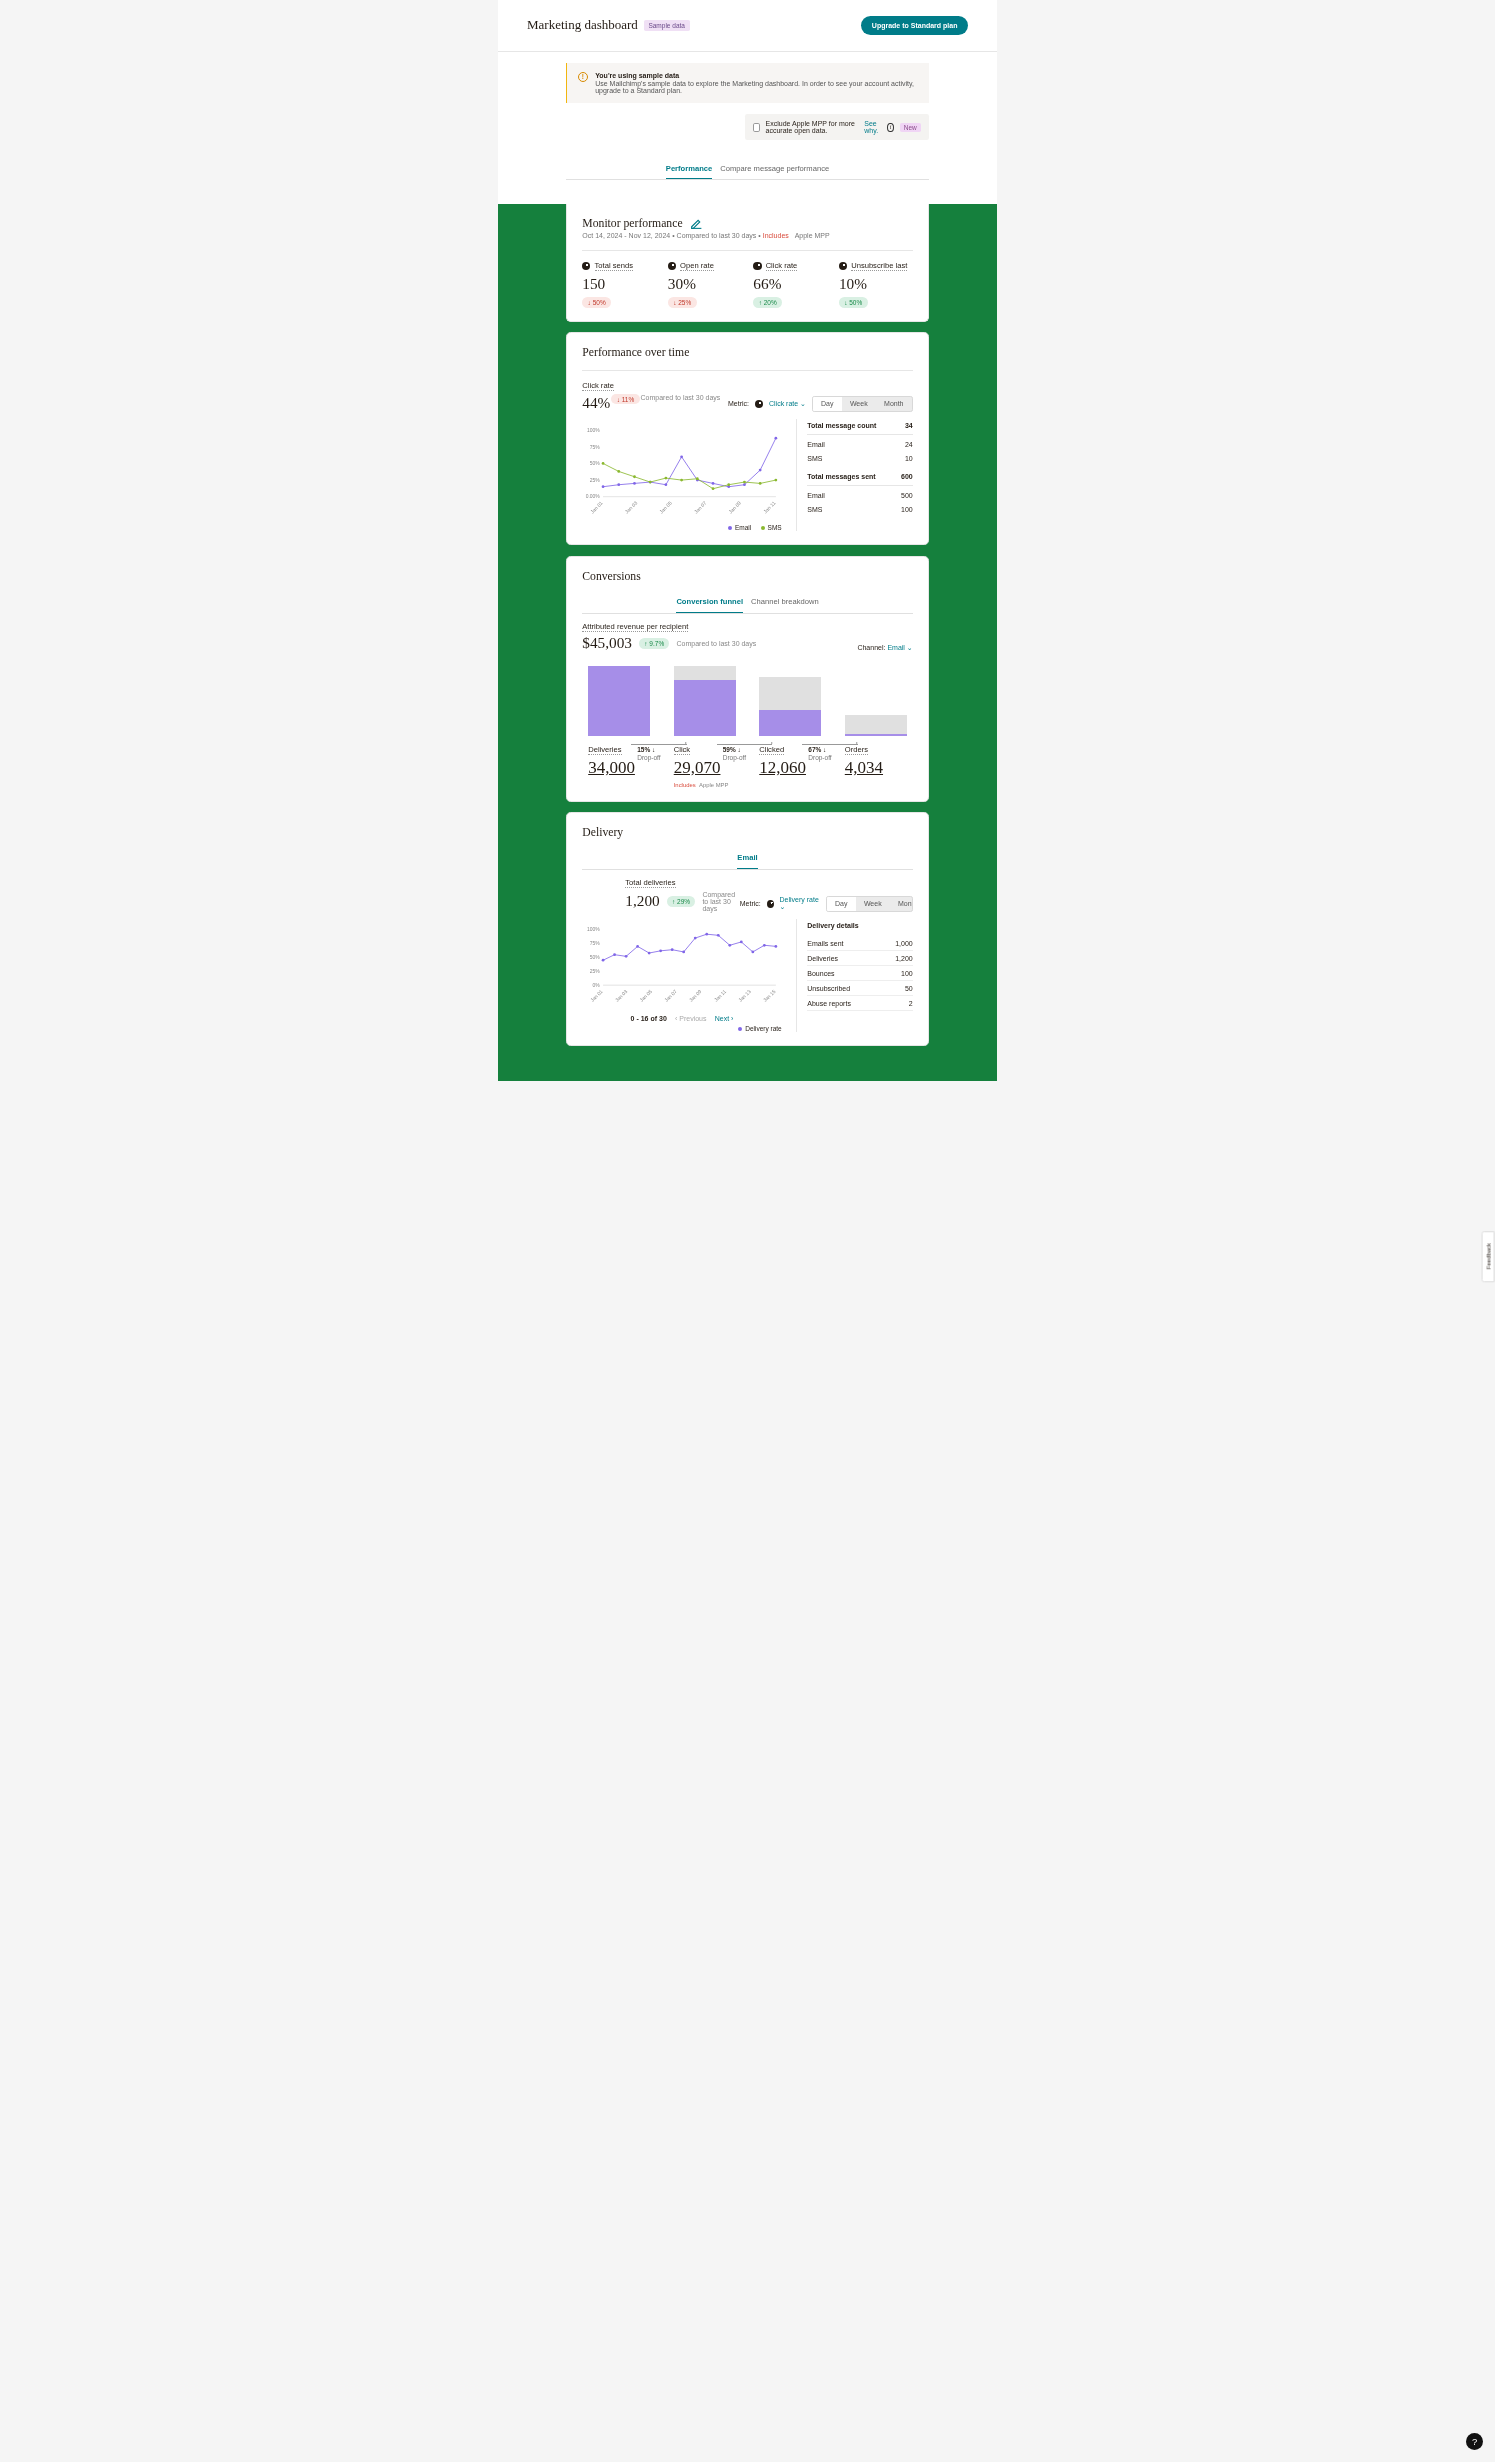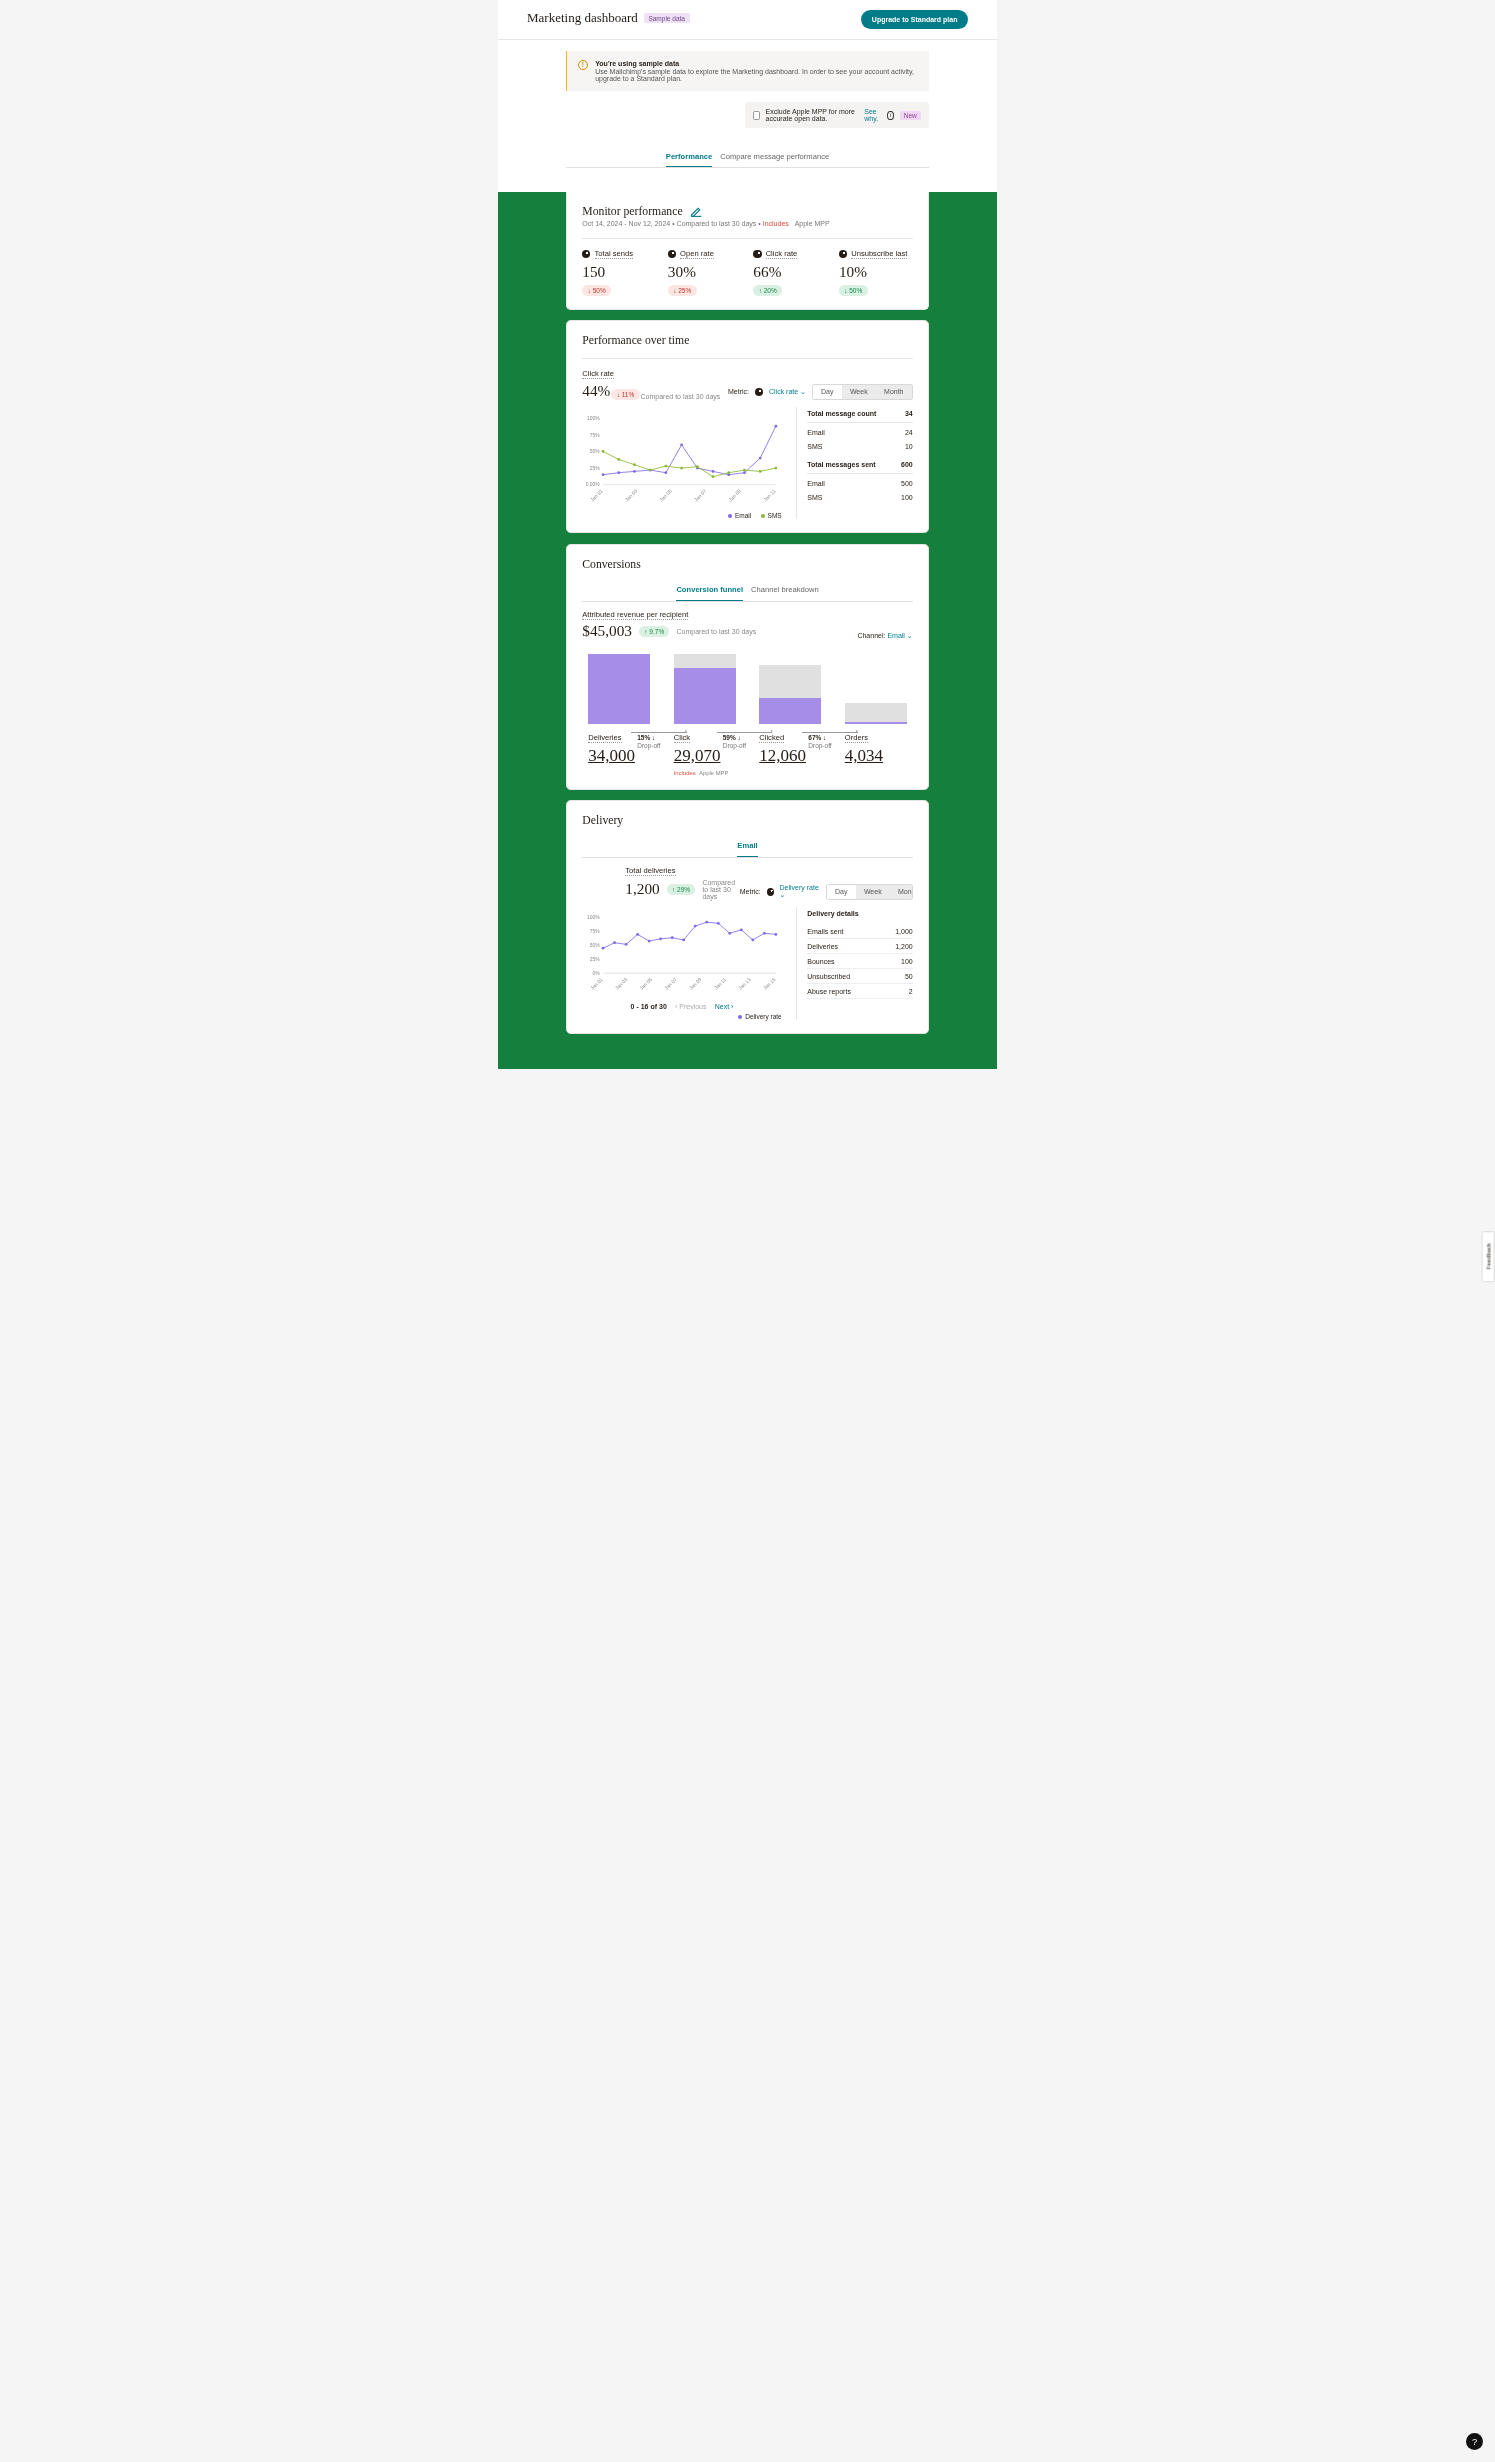--- a/index.html
+++ b/index.html
@@ -1,18 +1,18 @@
 <!DOCTYPE html>
 <html style="font-size:9.4px"><head>
 <meta charset="utf-8">
 <style>
 * { box-sizing: border-box; margin: 0; padding: 0; }
 body { font-family: -apple-system, BlinkMacSystemFont, "Segoe UI", Helvetica, Arial, sans-serif; background: #f5f5f5; color: #241c15; font-size: 7.6px; }
 .page { width: 499px; margin: 0 auto; background: #fff; }
-.header { display: flex; justify-content: space-between; align-items: flex-start; padding: 10px 29px; border-bottom: 0.6px solid #e6e6e6; }
+.header { display: flex; justify-content: space-between; align-items: center; padding: 16px 29px; border-bottom: 0.6px solid #e6e6e6; }
 .header-left { display: flex; align-items: center; gap: 5.9px; }
 .header-title { font-size: 13px; font-family: Georgia, serif; font-weight: 500; }
 .badge-sample { background: #f0e0f5; color: #6b4a8a; padding: 1.8px 4.7px; border-radius: 1.8px; font-size: 6.5px; }
 .upgrade-btn { background: #007c89; color: #fff; border: none; border-radius: 16.4px; padding: 5.9px 10.6px; font-size: 7px; font-weight: 600; cursor: pointer; }
 .content { padding: 11.7px 68px 23.5px; background: #fff; }
 .alert { display: flex; gap: 7px; background: #f7f5f3; border-left: 1.8px solid #f2b60f; padding: 8.2px 10.6px; margin-bottom: 11.7px; }
 .alert-icon { width: 10.6px; height: 10.6px; border: 1.2px solid #d88a00; border-radius: 50%; display: flex; align-items: center; justify-content: center; color: #d88a00; font-weight: bold; font-size: 6.5px; flex-shrink: 0; }
 .alert-title { font-weight: 600; font-size: 7px; margin-bottom: 1.8px; }
 .alert-text { font-size: 7px; color: #555; }
 .filters { display: flex; gap: 10.6px; padding-left: 82px; margin-bottom: 8.2px; }
@@ -168,21 +168,21 @@
     </div>
 
     <div class="card">
       <div class="card-title">
           <span>Performance over time</span>
         </div>
       <div class="divider"></div>
       <div class="metric-hdr">
         <div>
           <div><span class="dotted">Click rate</span></div>
-          <div style="display:flex;align-items:flex-end;gap:1px;margin-top:3.5px;">
+          <div style="display:flex;align-items:flex-start;gap:1px;margin-top:3.5px;">
             <span class="kpi-val" style="margin:0;">44%</span>
             <span class="chip down">↓ <span>11%</span></span>
             <span class="compare-text">Compared to last 30 days</span>
           </div>
         </div>
         <div class="metric-controls">
           <span>Metric:</span>
           <span class="mc-icon"></span>
           <span class="link-teal"><span>Click rate</span> ⌄</span>
           <div class="seg">

